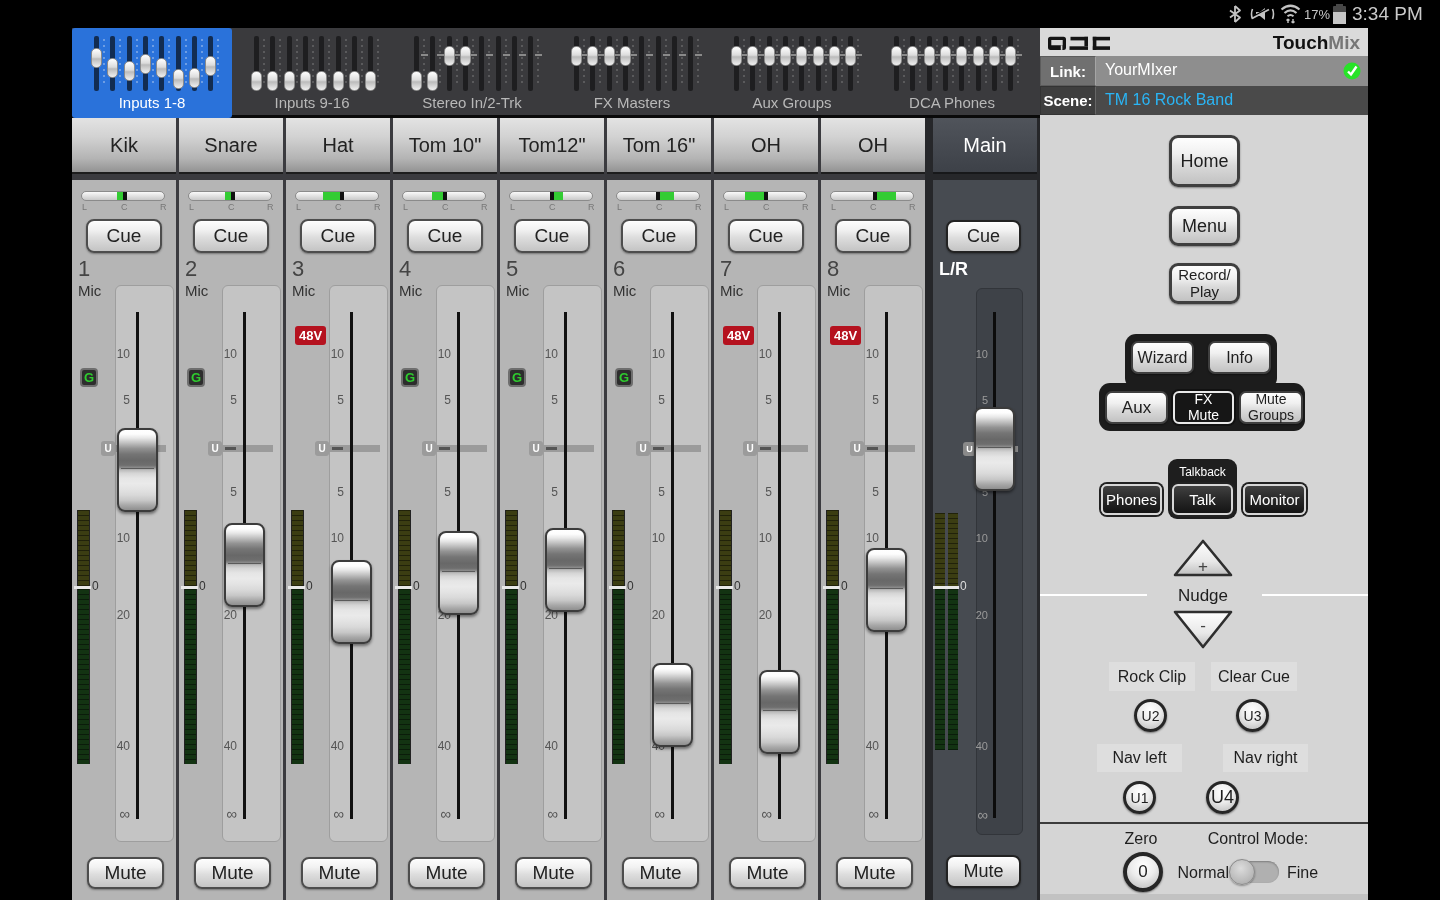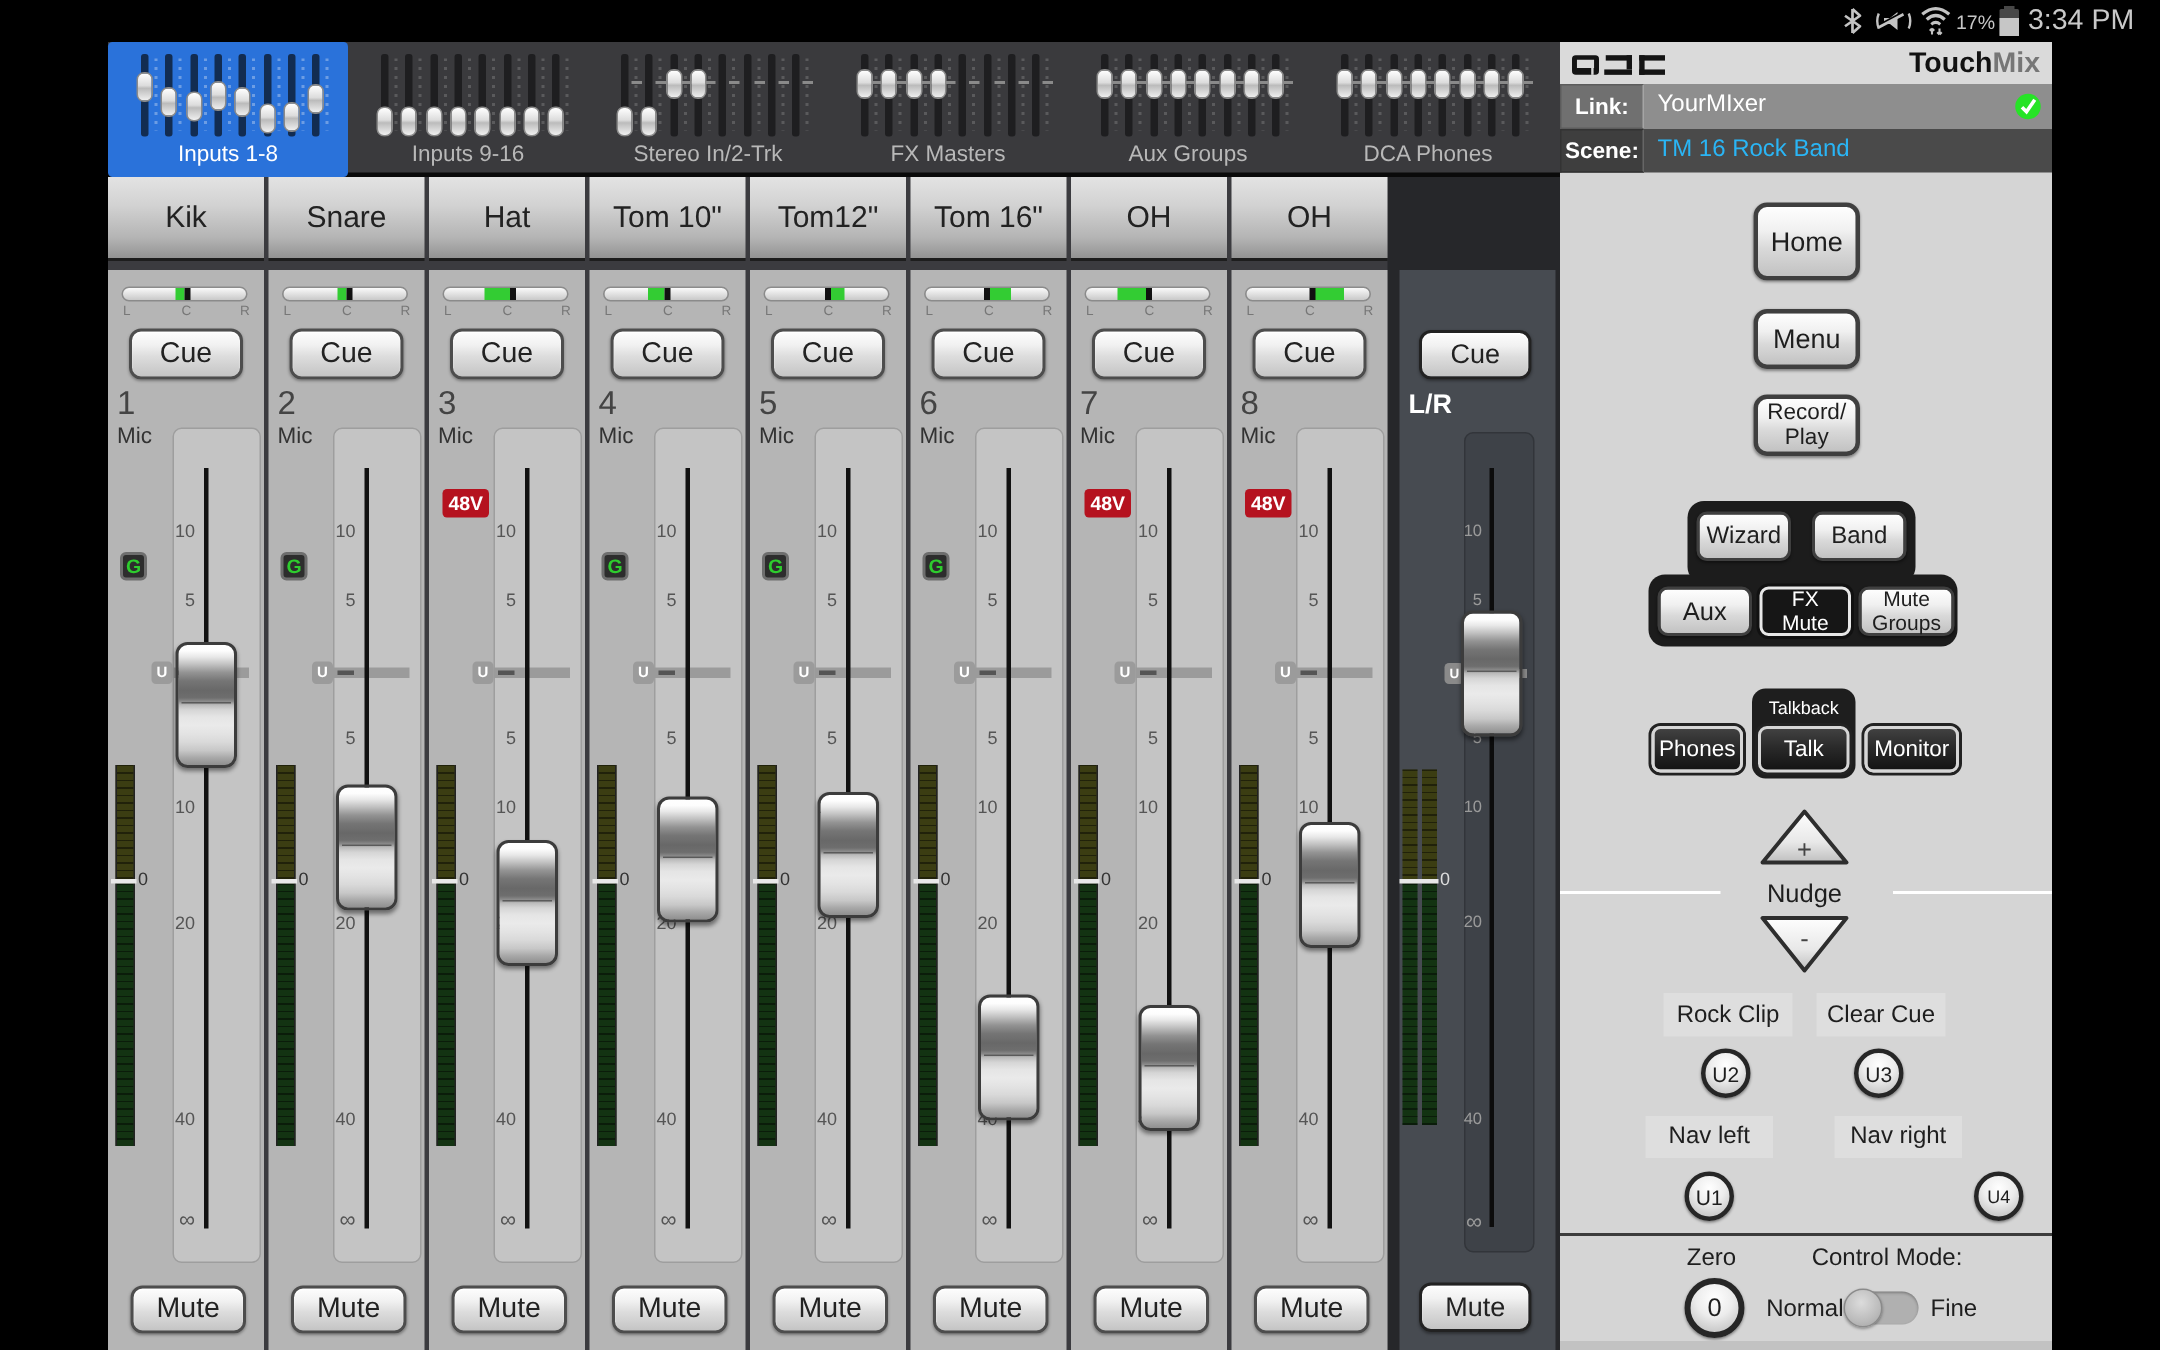--- a/index.html
+++ b/index.html
@@ -490,20 +490,21 @@
       <div class="abs" style="left:5px;top:330px;width:13px;height:79px;background:#3b3d12;border-left:1px solid #222;border-right:1px solid #222;background-image:repeating-linear-gradient(180deg,rgba(0,0,0,.45) 0 1px,transparent 1px 5px);"></div>
       <div class="abs" style="left:5px;top:409px;width:13px;height:175px;background:#133312;border-left:1px solid #222;border-right:1px solid #222;background-image:repeating-linear-gradient(180deg,rgba(0,0,0,.45) 0 1px,transparent 1px 5px);"></div>
       <div class="abs" style="left:2px;top:406px;width:17px;height:3px;background:#e8e8e8;"></div>
       <div class="abs" style="left:20px;top:399px;font-size:12px;color:#333;">0</div>
       <div class="abs" style="left:9px;top:146px;width:31px;height:19px;background:#b5121f;border-radius:3px;color:#fff;font-size:13px;font-weight:bold;display:flex;align-items:center;justify-content:center;">48V</div>
       <div class="abs cap" style="left:45px;top:368px;width:41px;height:84px;">
         <div class="capline"></div>
       </div>
       <div class="abs lightbtn" style="left:15px;top:677px;width:77px;height:32px;font-size:19px;">Mute</div>
     </div>
+<div class="abs" style="left:933px;top:118px;width:104px;height:56px;background:linear-gradient(180deg,#50545b,#3d4148);border-bottom:2px solid #17181a;display:flex;align-items:center;justify-content:center;font-size:20px;color:#fff;">Main</div>
 <div class="abs" style="left:933px;top:180px;width:104px;height:720px;background:#474b51;">
 <div class="abs lightbtn" style="left:13px;top:40px;width:75px;height:33px;font-size:18px;border-color:#222;">Cue</div>
       <div class="abs" style="left:6px;top:79px;font-size:18px;font-weight:bold;color:#fff;">L/R</div>
       <div class="abs" style="left:43px;top:108px;width:47px;height:547px;background:#3e4248;border:1px solid #32353a;border-radius:6px;"></div>
       <div class="sc" style="left:23px;top:168px;color:#9a9a9a;font-size:11px;">10</div>
       <div class="sc" style="left:23px;top:214px;color:#9a9a9a;font-size:11px;">5</div>
       <div class="sc" style="left:23px;top:306px;color:#9a9a9a;font-size:11px;">5</div>
       <div class="sc" style="left:23px;top:352px;color:#9a9a9a;font-size:11px;">10</div>
       <div class="sc" style="left:23px;top:429px;color:#9a9a9a;font-size:11px;">20</div>
       <div class="sc" style="left:23px;top:560px;color:#9a9a9a;font-size:11px;">40</div>
@@ -547,21 +548,21 @@
 <div class="abs" style="left:1040px;top:86px;width:328px;height:29px;background:#4a4a4a;">
       <div class="abs" style="left:0;top:0;width:56px;height:29px;background:#3e3e3e;border:1px solid #333;border-right:1px solid #666;display:flex;align-items:center;justify-content:center;color:#fff;font-size:15px;font-weight:bold;">Scene:</div>
       <div class="abs" style="left:65px;top:5px;font-size:16px;color:#2ab5f5;">TM 16 Rock Band</div>
     </div>
 <div class="abs panelbtn" style="left:1169px;top:135px;width:71px;height:52px;font-size:18px;">Home</div>
 <div class="abs panelbtn" style="left:1169px;top:206px;width:71px;height:40px;font-size:18px;">Menu</div>
 <div class="abs panelbtn" style="left:1169px;top:263px;width:71px;height:41px;font-size:15px;line-height:1.1;">Record/<br>Play</div>
 <div class="abs" style="left:1125px;top:334px;width:152px;height:55px;background:#1c1c1c;border-radius:11px;"></div>
 <div class="abs" style="left:1099px;top:383px;width:206px;height:48px;background:#1c1c1c;border-radius:11px;"></div>
 <div class="abs panelbtn" style="left:1131px;top:341px;width:63px;height:33px;font-size:16px;border-width:2px;border-radius:7px;">Wizard</div>
-<div class="abs panelbtn" style="left:1208px;top:341px;width:63px;height:33px;font-size:16px;border-width:2px;border-radius:7px;">Band</div>
+<div class="abs panelbtn" style="left:1208px;top:341px;width:63px;height:33px;font-size:16px;border-width:2px;border-radius:7px;">Info</div>
 <div class="abs panelbtn" style="left:1105px;top:391px;width:63px;height:33px;font-size:17px;border-width:2px;border-radius:7px;">Aux</div>
 <div class="abs" style="left:1173px;top:391px;width:61px;height:33px;background:#161616;border:2px solid #e8e8e8;border-radius:6px;box-shadow:0 0 0 2px #111;color:#fff;font-size:14px;line-height:1.08;display:flex;align-items:center;justify-content:center;text-align:center;">FX<br>Mute</div>
 <div class="abs panelbtn" style="left:1239px;top:391px;width:64px;height:33px;font-size:14px;line-height:1.08;border-width:2px;border-radius:7px;">Mute<br>Groups</div>
 <div class="abs" style="left:1168px;top:459px;width:69px;height:60px;background:#1e1e1e;border-radius:9px;color:#fff;font-size:12px;text-align:center;padding-top:6px;">Talkback</div>
 <div class="abs darkbtn" style="left:1101px;top:484px;width:61px;height:31px;font-size:15px;">Phones</div>
 <div class="abs darkbtn" style="left:1172px;top:484px;width:61px;height:31px;font-size:15px;">Talk</div>
 <div class="abs darkbtn" style="left:1243px;top:484px;width:63px;height:31px;font-size:15px;">Monitor</div>
 <svg class="abs" style="left:1172px;top:538px;" width="62" height="41" viewBox="0 0 62 41">
 <defs>
         <linearGradient id="tg" x1="0" y1="0" x2="0" y2="1">
@@ -580,21 +581,21 @@
 <path d="M3 3 L59 3 L31 38 Z" fill="url(#tg)" stroke="#2e2e2e" stroke-width="2.6" stroke-linejoin="round"></path>
 <text x="31" y="22" text-anchor="middle" font-size="17" fill="#444" font-family="Liberation Sans">-</text>
     </svg>
 <div class="abs flat" style="left:1109px;top:662px;width:86px;height:29px;font-size:16px;">Rock Clip</div>
 <div class="abs flat" style="left:1211px;top:662px;width:86px;height:29px;font-size:16px;">Clear Cue</div>
 <div class="abs ucirc" style="left:1134px;top:699px;width:33px;height:33px;font-size:14px;">U2</div>
 <div class="abs ucirc" style="left:1236px;top:699px;width:33px;height:33px;font-size:14px;">U3</div>
 <div class="abs flat" style="left:1097px;top:744px;width:85px;height:28px;font-size:16px;">Nav left</div>
 <div class="abs flat" style="left:1223px;top:744px;width:85px;height:28px;font-size:16px;">Nav right</div>
 <div class="abs ucirc" style="left:1123px;top:781px;width:33px;height:33px;font-size:14px;">U1</div>
-<div class="abs ucirc" style="left:1316px;top:781px;width:33px;height:33px;font-size:12px;">U4</div>
+<div class="abs ucirc" style="left:1206px;top:781px;width:33px;height:33px;font-size:18px;">U4</div>
 <div class="abs" style="left:1040px;top:822px;width:328px;height:2px;background:#3c3c3c;"></div>
 <div class="abs" style="left:1101px;top:830px;width:80px;text-align:center;font-size:16px;color:#1e1e1e;">Zero</div>
 <div class="abs" style="left:1173px;top:830px;width:170px;text-align:center;font-size:16px;color:#1e1e1e;">Control Mode:</div>
 <div class="abs ucirc" style="left:1123px;top:852px;width:40px;height:40px;font-size:17px;border-width:4px;">0</div>
 <div class="abs" style="left:1171px;top:864px;width:58px;text-align:right;font-size:16px;color:#1e1e1e;">Normal</div>
 <div class="abs" style="left:1231px;top:861px;width:48px;height:22px;background:#b0b0b0;border-radius:11px;box-shadow:inset 0 1px 2px rgba(0,0,0,.3);"></div>
 <div class="abs" style="left:1229px;top:859px;width:26px;height:26px;border-radius:50%;background:radial-gradient(circle at 45% 35%,#dcdcdc,#bcbcbc 60%,#a2a2a2 100%);border:1px solid #8a8a8a;box-shadow:0 1px 2px rgba(0,0,0,.35);"></div>
 <div class="abs" style="left:1287px;top:864px;font-size:16px;color:#1e1e1e;">Fine</div>
 <div class="abs" style="left:1040px;top:894px;width:328px;height:6px;background:#c2c2c2;"></div>
   </div>

